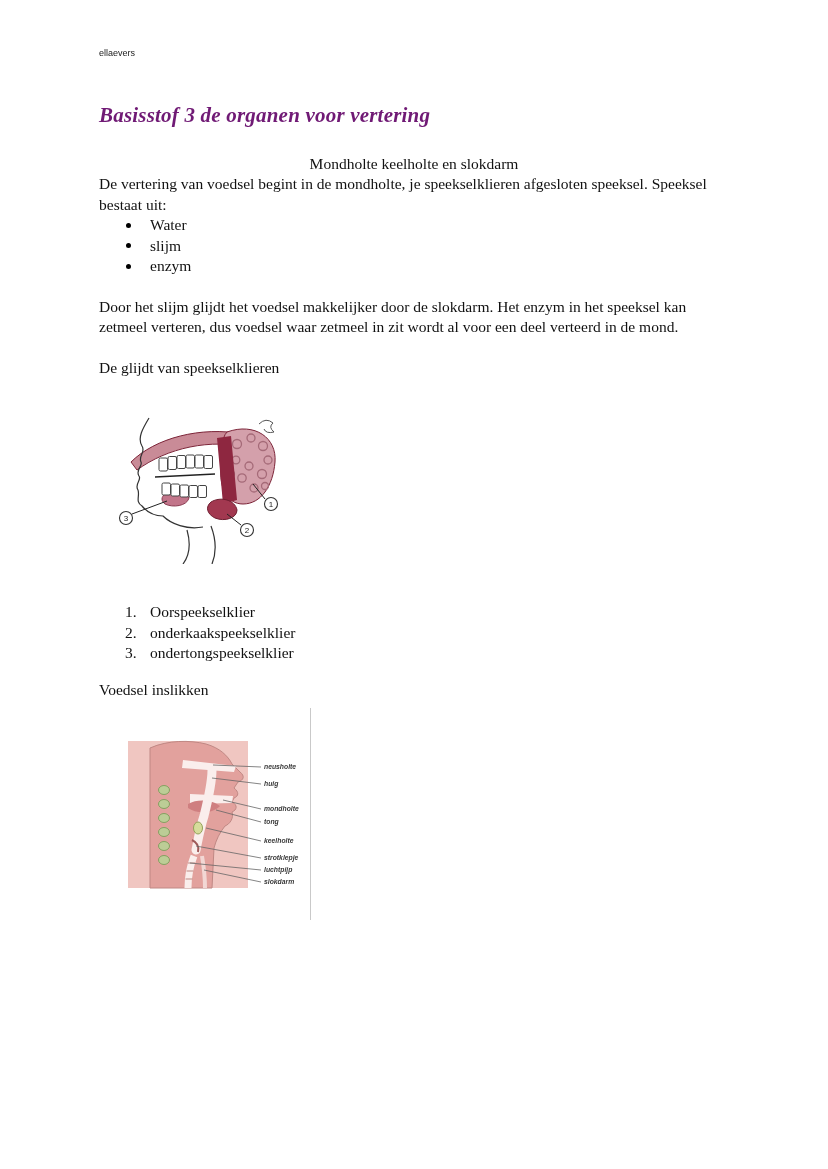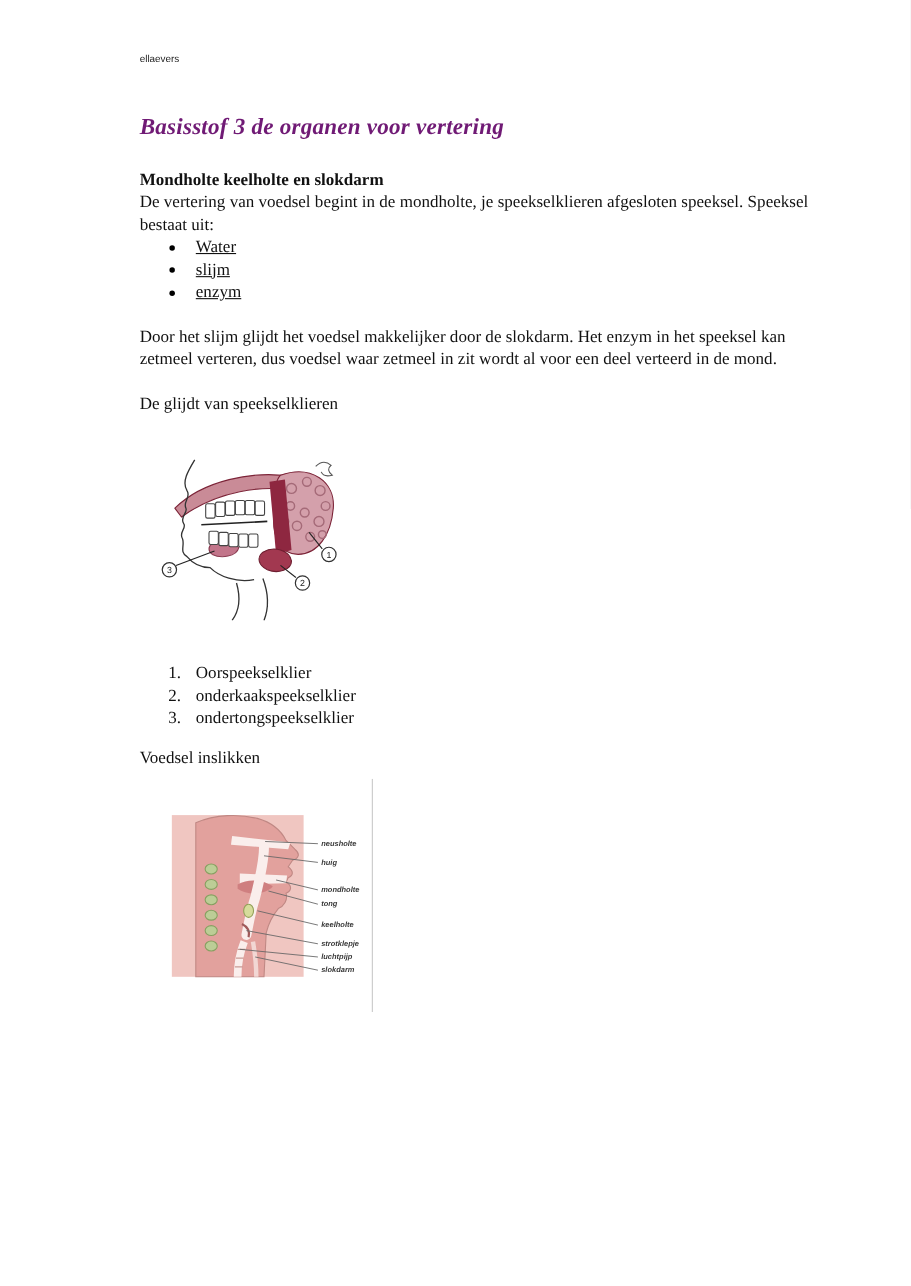--- a/index.html
+++ b/index.html
@@ -6,21 +6,20 @@
   html, body { background: #e8e8e8; }
   .page {
     width: 828px;
     height: 1169px;
     background: #ffffff;
     margin: 0 auto;
     position: relative;
     overflow: hidden;
     font-family: "Liberation Serif", serif;
     color: #111;
-    padding-left: 28px;
   }
   .content { padding: 48px 99px 0 99px; width: 100%; }
   .author-line {
     font-family: "Liberation Sans", sans-serif;
     font-size: 9px;
     color: #222;
     line-height: 11px;
   }
   .doc-title {
     margin-top: 44px;
@@ -28,29 +27,30 @@
     line-height: 25px;
     font-weight: bold;
     font-style: italic;
     letter-spacing: 0.2px;
     color: #701a75;
   }
   .section-heading {
     margin-top: 26px;
     font-size: 15.5px;
     line-height: 20px;
-    font-weight: bold;
+    font-weight: normal;
+    text-align: center;
   }
   p.body {
     font-size: 15.5px;
     line-height: 20.5px;
     width: 618px;
   }
   p.body.spaced { margin-top: 20px; }
-  .bullet-list { margin-top: 0; text-decoration: underline; }
+  .bullet-list { margin-top: 0; }
   .bullet-row {
     display: flex;
     align-items: baseline;
     margin-left: 27px;
     font-size: 15.5px;
     line-height: 20.5px;
   }
   .bullet-marker {
     width: 5px; height: 5px;
     background: #000;

